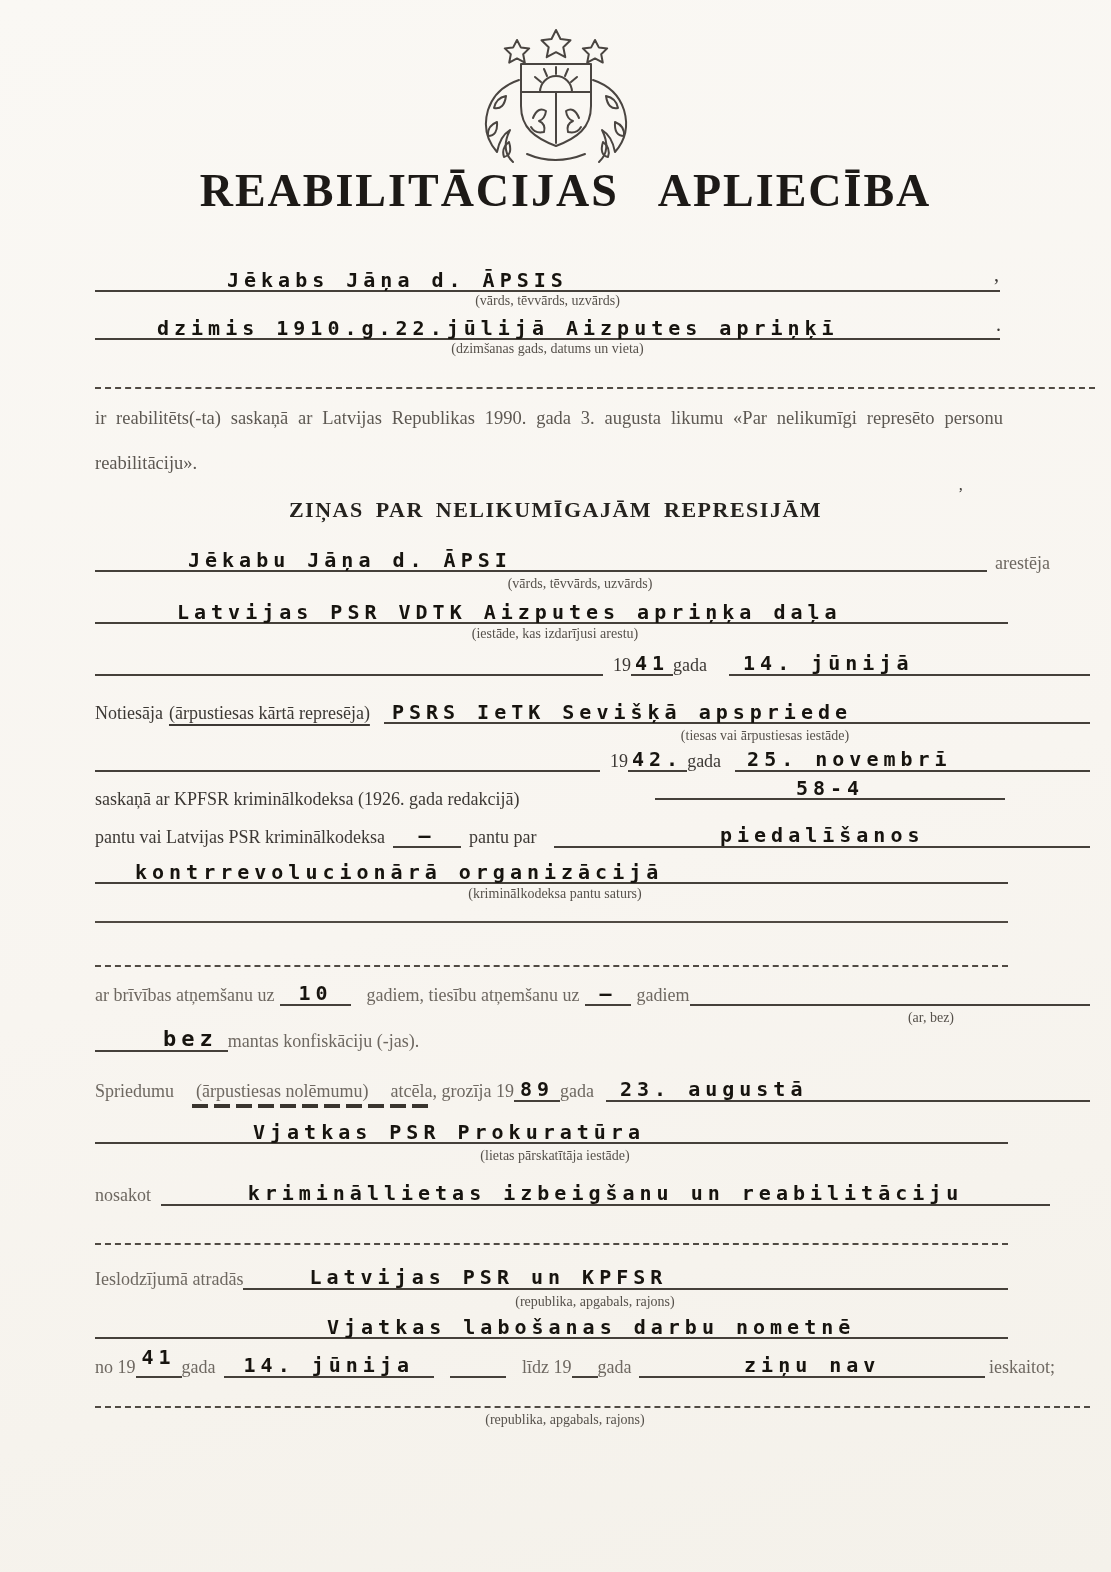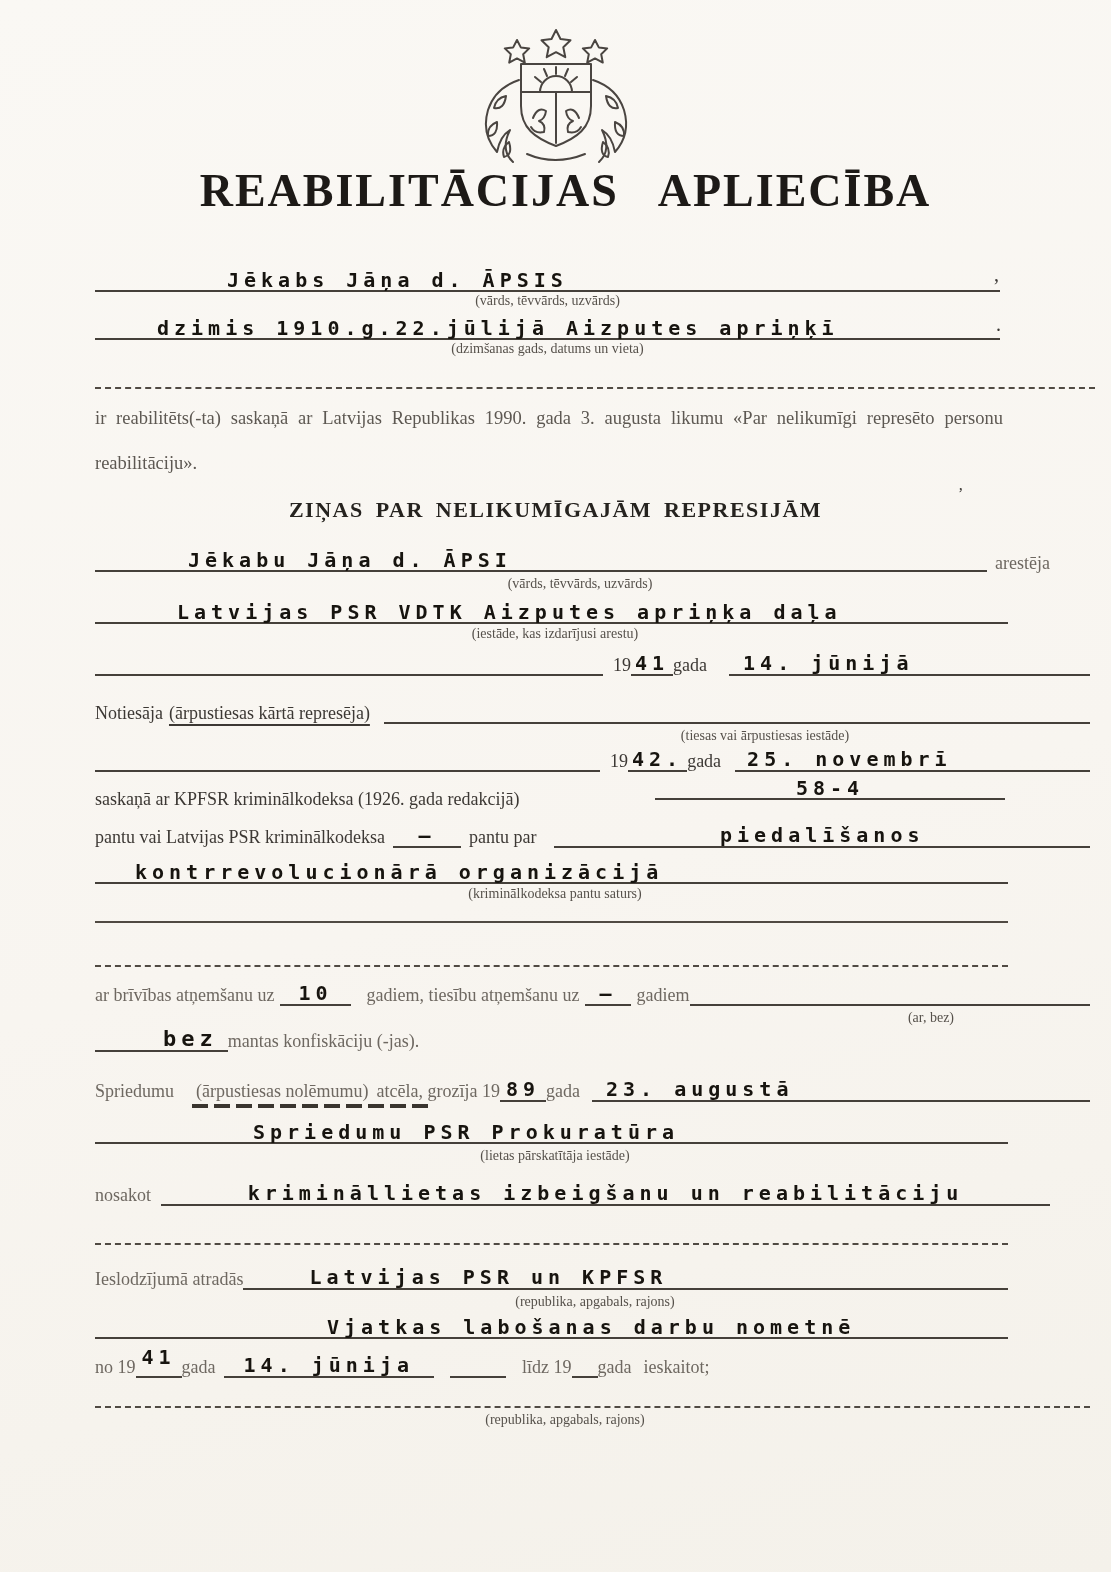--- a/index.html
+++ b/index.html
@@ -108,20 +108,21 @@
     <span class="printed mb2">gada</span>
     <div class="sp" style="width:22px"></div>
     <span class="online" style="padding:0 14px"><span class="typed">14. jūnijā</span></span>
     <div class="fill grow"></div>
   </div>
 
   <div class="row" style="top:694px;height:30px;left:95px;width:995px">
     <span class="printed mb2">Notiesāja</span>
     <span class="printed mb2 paren-underline" style="margin-left:6px">(ārpustiesas kārtā represēja)</span>
     <div class="sp" style="width:14px"></div>
+    <span class="typed online">PSRS IeTK Sevišķā apspriede</span>
     <div class="fill grow"></div>
   </div>
   <div class="caption" style="top:728px;left:600px;width:330px">(tiesas vai ārpustiesas iestāde)</div>
 
   <div class="row" style="top:742px;height:30px;left:95px;width:995px">
     <div class="fill" style="width:505px"></div>
     <span class="printed mb2" style="margin-left:10px">19</span>
     <span class="online" style="padding:0 4px"><span class="typed">42.</span></span>
     <span class="printed mb2">gada</span>
     <div class="sp" style="width:14px"></div>
@@ -164,31 +165,31 @@
 
   <div class="row" style="top:1016px;height:36px;left:95px;width:520px">
     <div class="fill" style="width:58px"></div>
     <span class="online" style="padding:0 10px"><span class="typed typed-big">bez</span></span>
     <span class="printed faint mb2">mantas konfiskāciju (-jas).</span>
   </div>
 
   <div class="row" style="top:1070px;height:32px;left:95px;width:995px">
     <span class="printed faint mb2">Spriedumu</span>
     <span class="printed faint mb2" style="margin-left:22px">(ārpustiesas nolēmumu)</span>
-    <span class="printed faint mb2" style="margin-left:8px">atcēla, grozīja 19</span>
+    <span class="printed faint mb2" style="margin-left:22px">atcēla, grozīja 19</span>
     <span class="online" style="padding:0 6px"><span class="typed">89</span></span>
     <span class="printed faint mb2">gada</span>
     <div class="sp" style="width:12px"></div>
     <span class="online" style="padding:0 14px"><span class="typed">23. augustā</span></span>
     <div class="fill grow"></div>
   </div>
   <div class="strikebar" style="top:1104px;left:192px;width:238px"></div>
 
   <div class="field" style="top:1110px;height:32px;left:95px;width:913px">
-    <span class="typed" style="margin-left:158px">Spriedumu PSR Prokuratūra</span>
+    <span class="typed" style="margin-left:158px">Vjatkas PSR Prokuratūra</span>
   </div>
   <div class="caption" style="top:1148px;left:390px;width:330px">(lietas pārskatītāja iestāde)</div>
 
   <div class="row" style="top:1176px;height:30px;left:95px;width:955px">
     <span class="printed faint mb2">nosakot</span>
     <div class="sp" style="width:10px"></div>
     <span class="online grow center"><span class="typed">krimināllietas izbeigšanu un reabilitāciju</span></span>
   </div>
 
   <div class="rule dashed" style="top:1243px;left:95px;width:913px"></div>
@@ -209,19 +210,20 @@
     <span class="printed faint mb2">gada</span>
     <div class="sp" style="width:8px"></div>
     <span class="online" style="padding:0 20px"><span class="typed">14. jūnija</span></span>
     <div class="sp" style="width:16px"></div>
     <div class="fill" style="width:56px"></div>
     <div class="sp" style="width:16px"></div>
     <span class="printed faint mb2">līdz 19</span>
     <div class="fill" style="width:26px"></div>
     <span class="printed faint mb2">gada</span>
     <div class="sp" style="width:8px"></div>
+    <span class="online grow center"><span class="typed">ziņu nav</span></span>
     <span class="printed faint mb2" style="margin-left:4px">ieskaitot;</span>
   </div>
 
   <div class="rule dashed" style="top:1406px;left:95px;width:995px"></div>
   <div class="caption" style="top:1412px;left:410px;width:310px">(republika, apgabals, rajons)</div>
 
 </div>
 
 </body></html>

